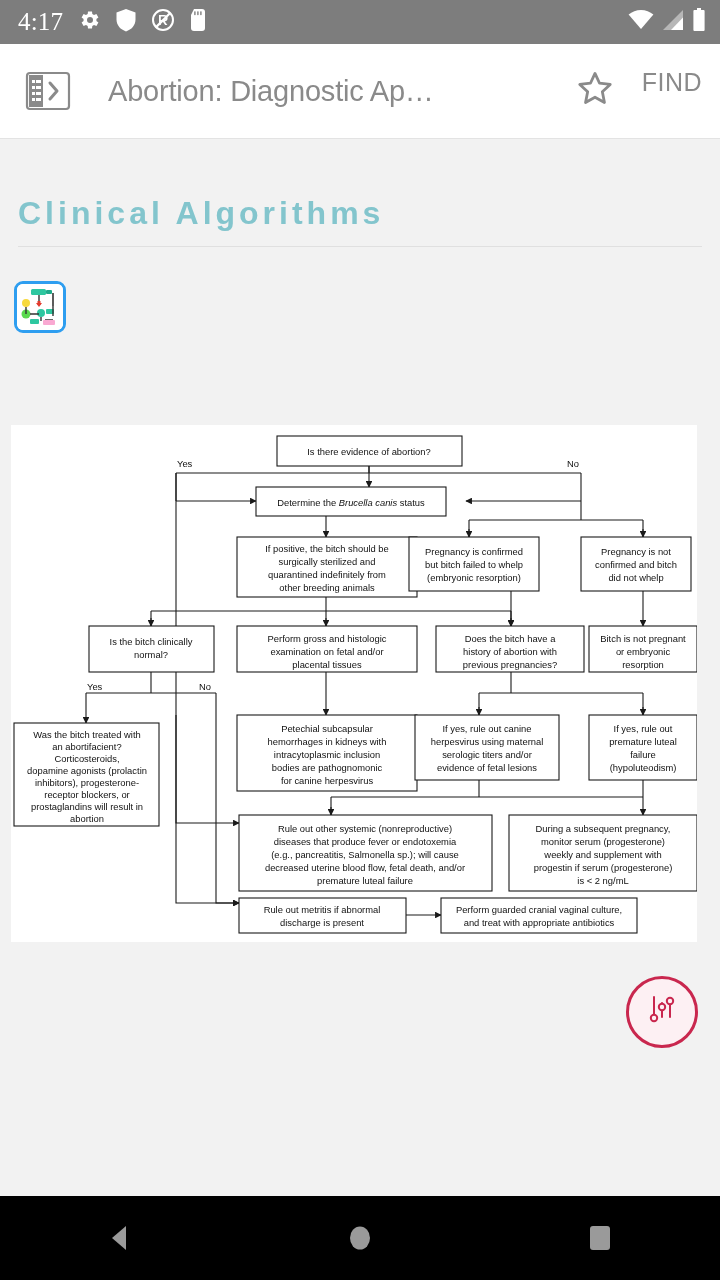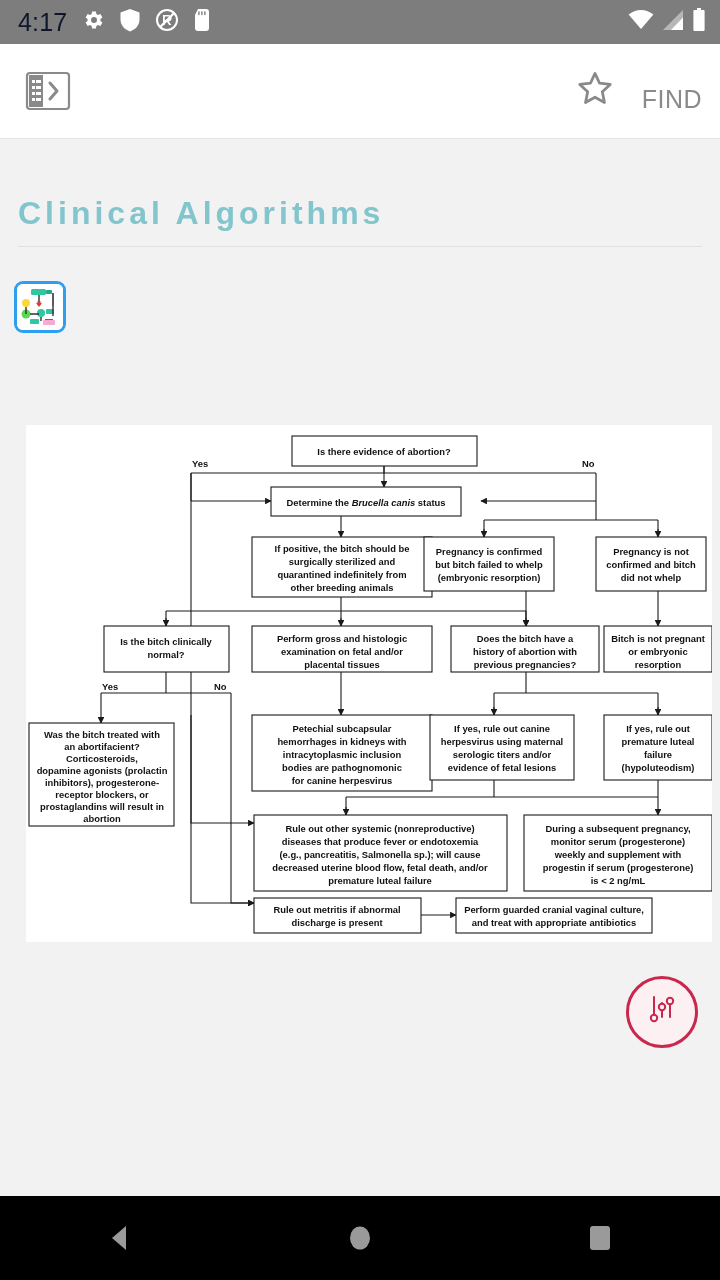--- a/index.html
+++ b/index.html
@@ -10,37 +10,37 @@
     overflow: hidden;
   }
   #app { position: relative; width: 720px; height: 1280px; background: #f2f2f2; }
 
   
   .statusbar {
     position: absolute; top: 0; left: 0; width: 720px; height: 44px;
     background: #7d7d7d; display: flex; align-items: center;
     padding: 0 14px 0 18px;
   }
-  .status-clock { color: #0f172a; font-size: 25px; letter-spacing: .2px; }
+  .status-clock { color: #ffffff; font-size: 25px; letter-spacing: .2px; font-family: Liberation Serif, serif; }
   .status-left { display: flex; align-items: center; gap: 14px; }
   .status-right { margin-left: auto; display: flex; align-items: center; gap: 7px; }
   .sicon { display:block; }
 
   
   .toolbar {
     position: absolute; top: 44px; left: 0; width: 720px; height: 95px;
     background: #ffffff; display: flex; align-items: center;
     padding: 0 18px 0 20px; border-bottom: 1px solid #e3e3e3;
   }
   .drawer-btn { width: 56px; height: 56px; flex: 0 0 auto; }
   .toolbar-title {
     margin-left: 32px; font-size: 29px; color: #8a8a8a;
     white-space: nowrap; overflow: hidden; letter-spacing: -.2px;
   }
-  .toolbar-actions { margin-left: auto; display: flex; align-items: flex-end; gap: 26px; }
+  .toolbar-actions { margin-left: auto; display: flex; align-items: flex-start; gap: 26px; }
   .find-label { font-size: 25px; color: #8a8a8a; letter-spacing: .5px; }
 
   
   .content { position: absolute; top: 139px; left: 0; width: 720px; bottom: 84px; background: #f2f2f2; }
   .section-head {
     margin: 56px 18px 0 18px; font-size: 32px; font-weight: bold;
     color: #83c5cd; letter-spacing: 4px;
   }
   .divider { margin: 14px 18px 0 18px; height: 1px; background: #e0e0e0; }
   .doc-title {
@@ -50,23 +50,22 @@
 
   
   .thumb-wrap { margin: 34px 0 0 14px; width: 52px; height: 52px; }
   .thumb {
     width: 52px; height: 52px; border-radius: 9px;
     border: 3px solid #2e9ef0; background: #fff; overflow: hidden;
   }
 
   
   .chart-card {
-    position: absolute; left: 26px; top: 286px; width: 686px; height: 517px;
+    position: absolute; left: 11px; top: 286px; width: 686px; height: 517px;
     background: #ffffff;
-    font-weight: bold;
   }
   .chart-svg { display: block; width: 686px; height: 517px; }
   .fc-box { fill: #ffffff; stroke: #1a1a1a; stroke-width: 1.1; }
   .fc-line { stroke: #1a1a1a; stroke-width: 1.1; fill: none; }
   .fc-txt { font-family: "Liberation Sans", sans-serif; font-size: 9.4px; fill: #111; text-anchor: middle; }
   .fc-txt-l { font-family: "Liberation Sans", sans-serif; font-size: 9.4px; fill: #111; text-anchor: start; }
   .fc-it { font-style: italic; }
 
   
   .fab {
@@ -150,20 +149,21 @@
           <rect x="12" y="23" width="3" height="3"></rect>
             <rect x="16" y="23" width="5" height="3"></rect>
           <rect x="12" y="29" width="3" height="3"></rect>
             <rect x="16" y="29" width="5" height="3"></rect>
           <rect x="12" y="35" width="3" height="3"></rect>
             <rect x="16" y="35" width="5" height="3"></rect>
         </g>
         <path d="M30 20l7 8-7 8" fill="none" stroke="#8a8a8a" stroke-width="3" stroke-linecap="round" stroke-linejoin="round"></path>
       </svg>
     </div>
+    <div class="toolbar-title">Abortion: Diagnostic Ap…</div>
     <div class="toolbar-actions">
       <span>
         <svg width="42" height="42" viewBox="0 0 24 24">
             <path fill="none" stroke="#8a8a8a" stroke-width="1.6" stroke-linejoin="round" d="M12 3.1l2.6 5.6 6.1.7-4.5 4.2 1.2 6.1L12 16.7 6.6 19.7l1.2-6.1L3.3 9.4l6.1-.7z"></path>
           </svg>
       </span>
       <span class="find-label">FIND</span>
     </div>
   </div>
 

